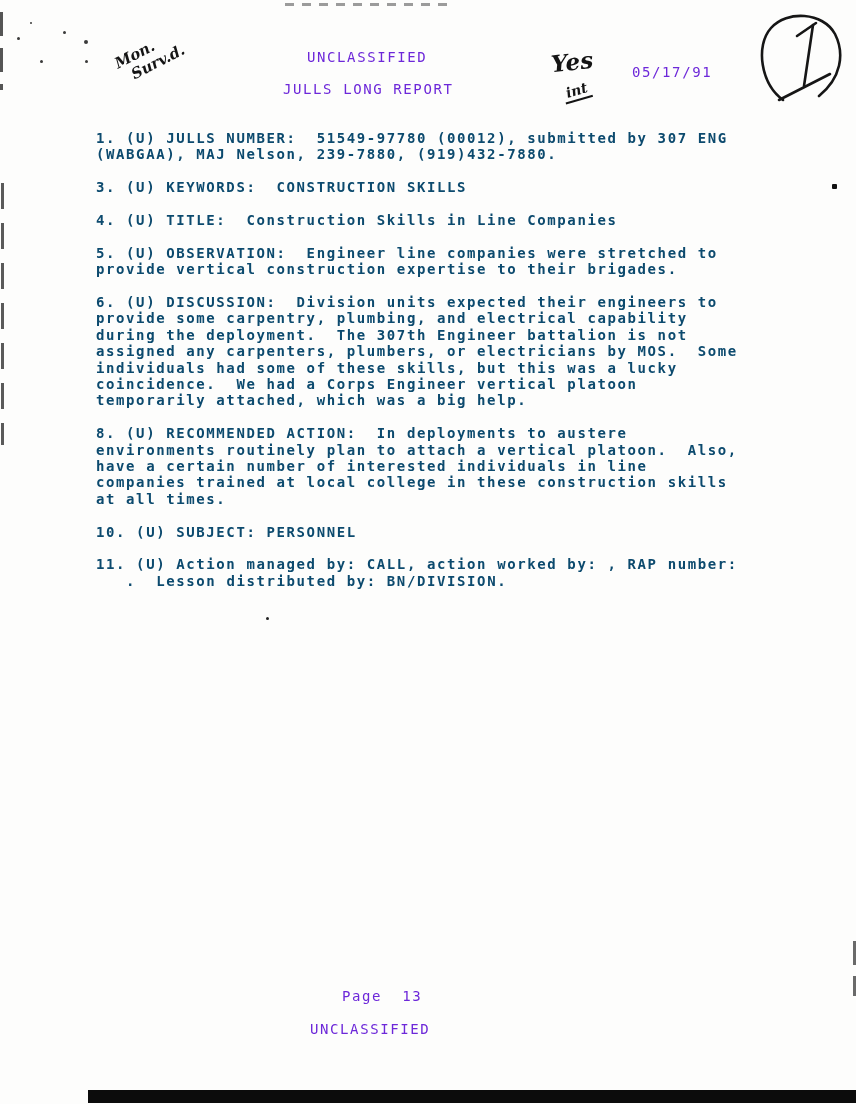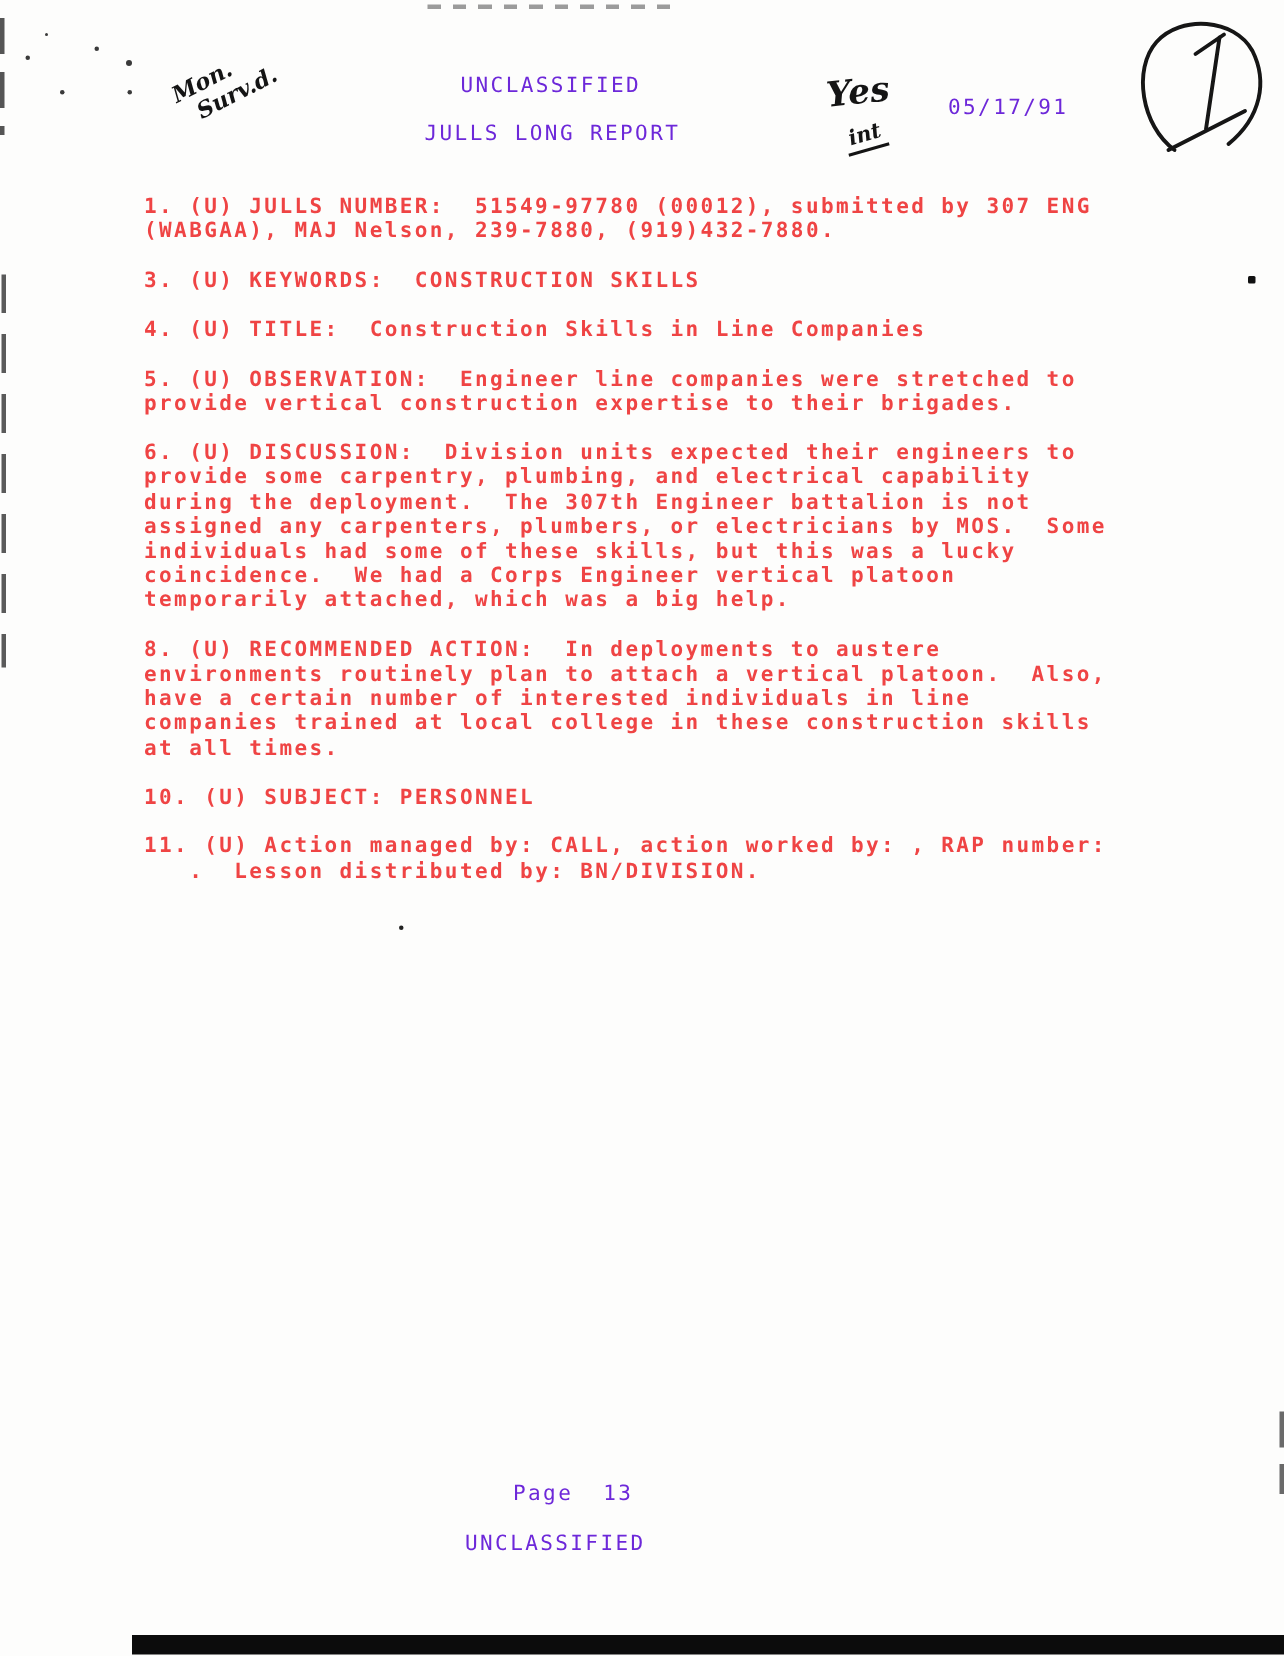--- a/index.html
+++ b/index.html
@@ -22,21 +22,21 @@
   
   .classification-header{left:307px;top:49px;}
   .report-title{left:283px;top:81px;}
   .report-date{left:632px;top:64px;}
   
   .report-body{
     position:absolute;left:96px;top:130px;width:700px;
   }
   .report-item{
     font-family:"DejaVu Sans Mono","Liberation Mono",monospace;
-    font-weight:700;font-size:14px;letter-spacing:1.6px;color:#ef4444;
+    font-weight:700;font-size:14px;letter-spacing:1.6px;color:#0c4a6e;
     white-space:pre-wrap;
     line-height:16.4px;
     margin:0 0 16.4px 0;
   }
   
   .page-number{left:328px;top:988px;margin-left:14px;}
   .classification-footer{left:310px;top:1021px;}
   
   .handwriting{
     font-family:"DejaVu Serif","Liberation Serif",serif;

